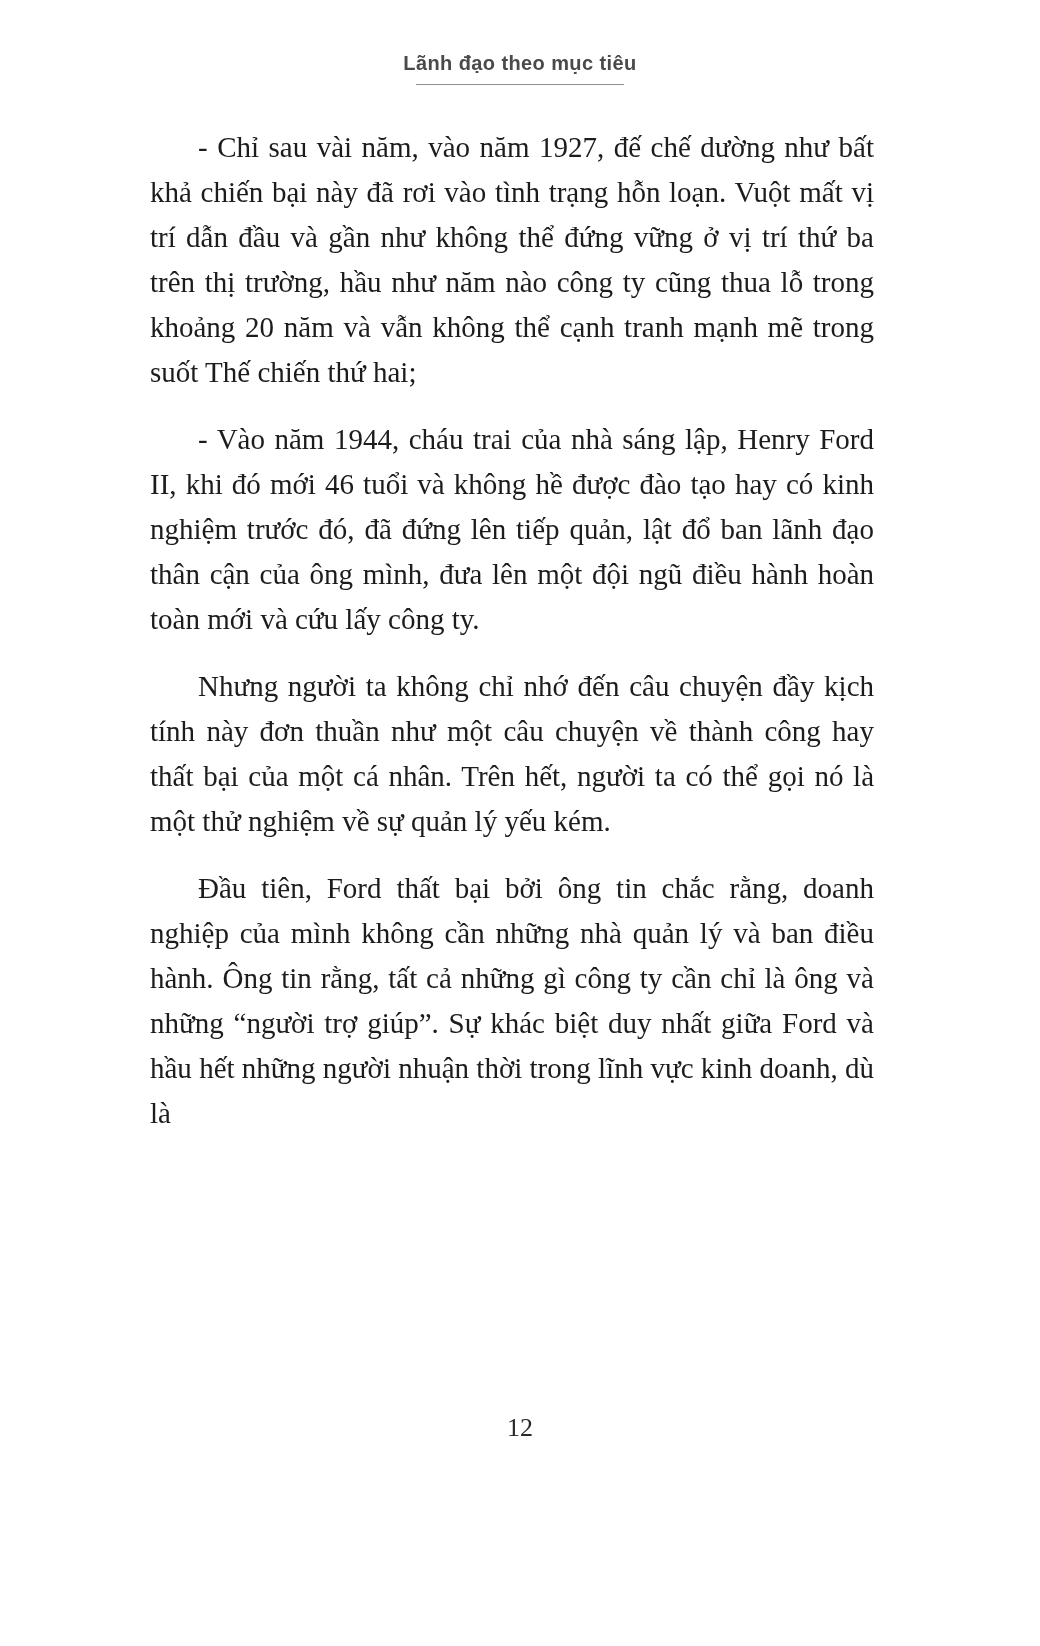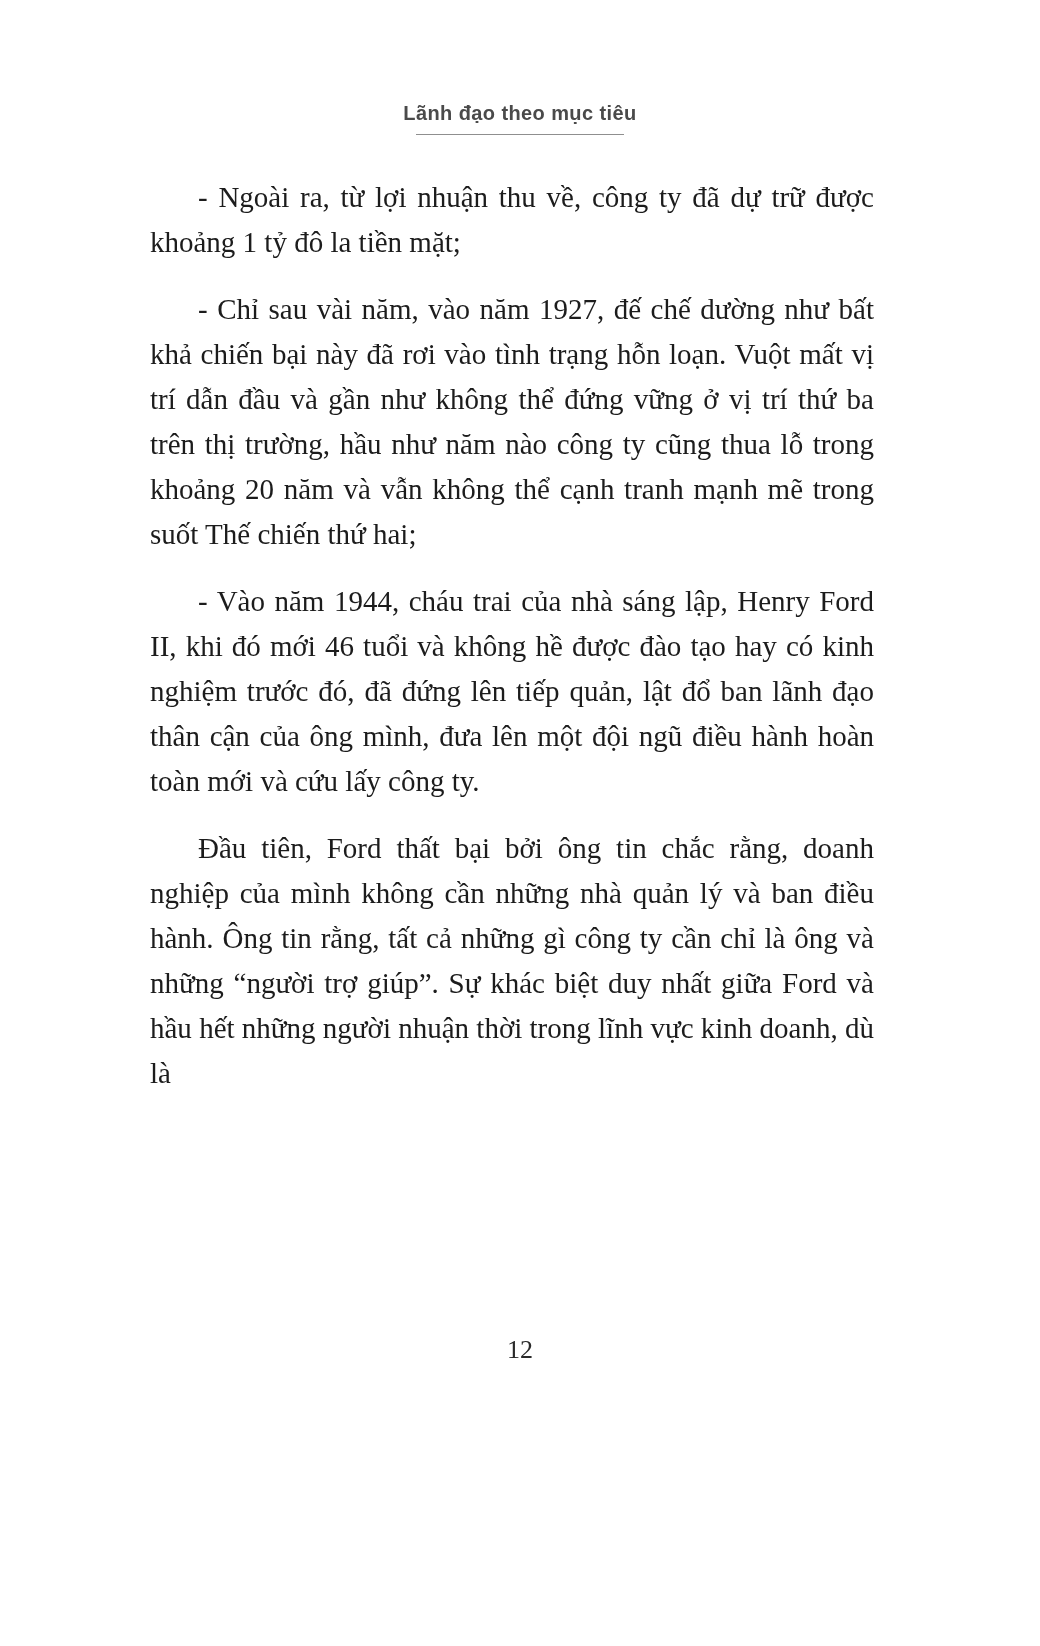--- a/index.html
+++ b/index.html
@@ -10,21 +10,21 @@
   .page {
     position: relative;
     width: 1040px;
     height: 1646px;
     background: #ffffff;
     color: #1e1e1e;
     font-family: "Liberation Serif", serif;
     overflow: hidden;
   }
   .running-head {
-    padding-top: 102px;
+    padding-top: 52px;
     text-align: center;
     font-family: "Liberation Sans", sans-serif;
     font-weight: 700;
     font-size: 20px;
     letter-spacing: 0.4px;
     color: #4a4a4a;
   }
   .header-rule {
     width: 208px;
     height: 1px;
@@ -40,41 +40,41 @@
     color: #1c1c1c;
   }
   .body-text p {
     margin: 0 0 22px 0;
     text-indent: 48px;
   }
   .page-number {
     position: absolute;
     left: 0;
     right: 0;
-    top: 1335px;
+    top: 1413px;
     text-align: center;
     font-size: 26px;
     color: #2a2a2a;
     font-family: "Liberation Serif", serif;
   }
 </style>
 </head>
 <body>
 
 <div class="page">
 
   <header>
     <div class="running-head">Lãnh đạo theo mục tiêu</div>
     <div class="header-rule"></div>
   </header>
 
   <main class="body-text">
-    <p>- Ngoài ra, từ lợi nhuận thu về, công ty đã dự trữ được khoảng 1 tỷ đô la tiền mặt;</p>
     <p>- Chỉ sau vài năm, vào năm 1927, đế chế dường như bất khả chiến bại này đã rơi vào tình trạng hỗn loạn. Vuột mất vị trí dẫn đầu và gần như không thể đứng vững ở vị trí thứ ba trên thị trường, hầu như năm nào công ty cũng thua lỗ trong khoảng 20 năm và vẫn không thể cạnh tranh mạnh mẽ trong suốt Thế chiến thứ hai;</p>
     <p>-   Vào năm 1944, cháu trai của nhà sáng lập, Henry Ford II, khi đó mới 46 tuổi và không hề được đào tạo hay có kinh nghiệm trước đó, đã đứng lên tiếp quản, lật đổ ban lãnh đạo thân cận của ông mình, đưa lên một đội ngũ điều hành hoàn toàn mới và cứu lấy công ty.</p>
+    <p>Nhưng người ta không chỉ nhớ đến câu chuyện đầy kịch tính này đơn thuần như một câu chuyện về thành công hay thất bại của một cá nhân. Trên hết, người ta có thể gọi nó là một thử nghiệm về sự quản lý yếu kém.</p>
     <p>Đầu tiên, Ford thất bại bởi ông tin chắc rằng, doanh nghiệp của mình không cần những nhà quản lý và ban điều hành. Ông tin rằng, tất cả những gì công ty cần chỉ là ông và những “người trợ giúp”. Sự khác biệt duy nhất giữa Ford và hầu hết những người nhuận thời trong lĩnh vực kinh doanh, dù là</p>
   </main>
 
   <footer>
     <div class="page-number">12</div>
   </footer>
 
 </div>
 
 </body></html>

